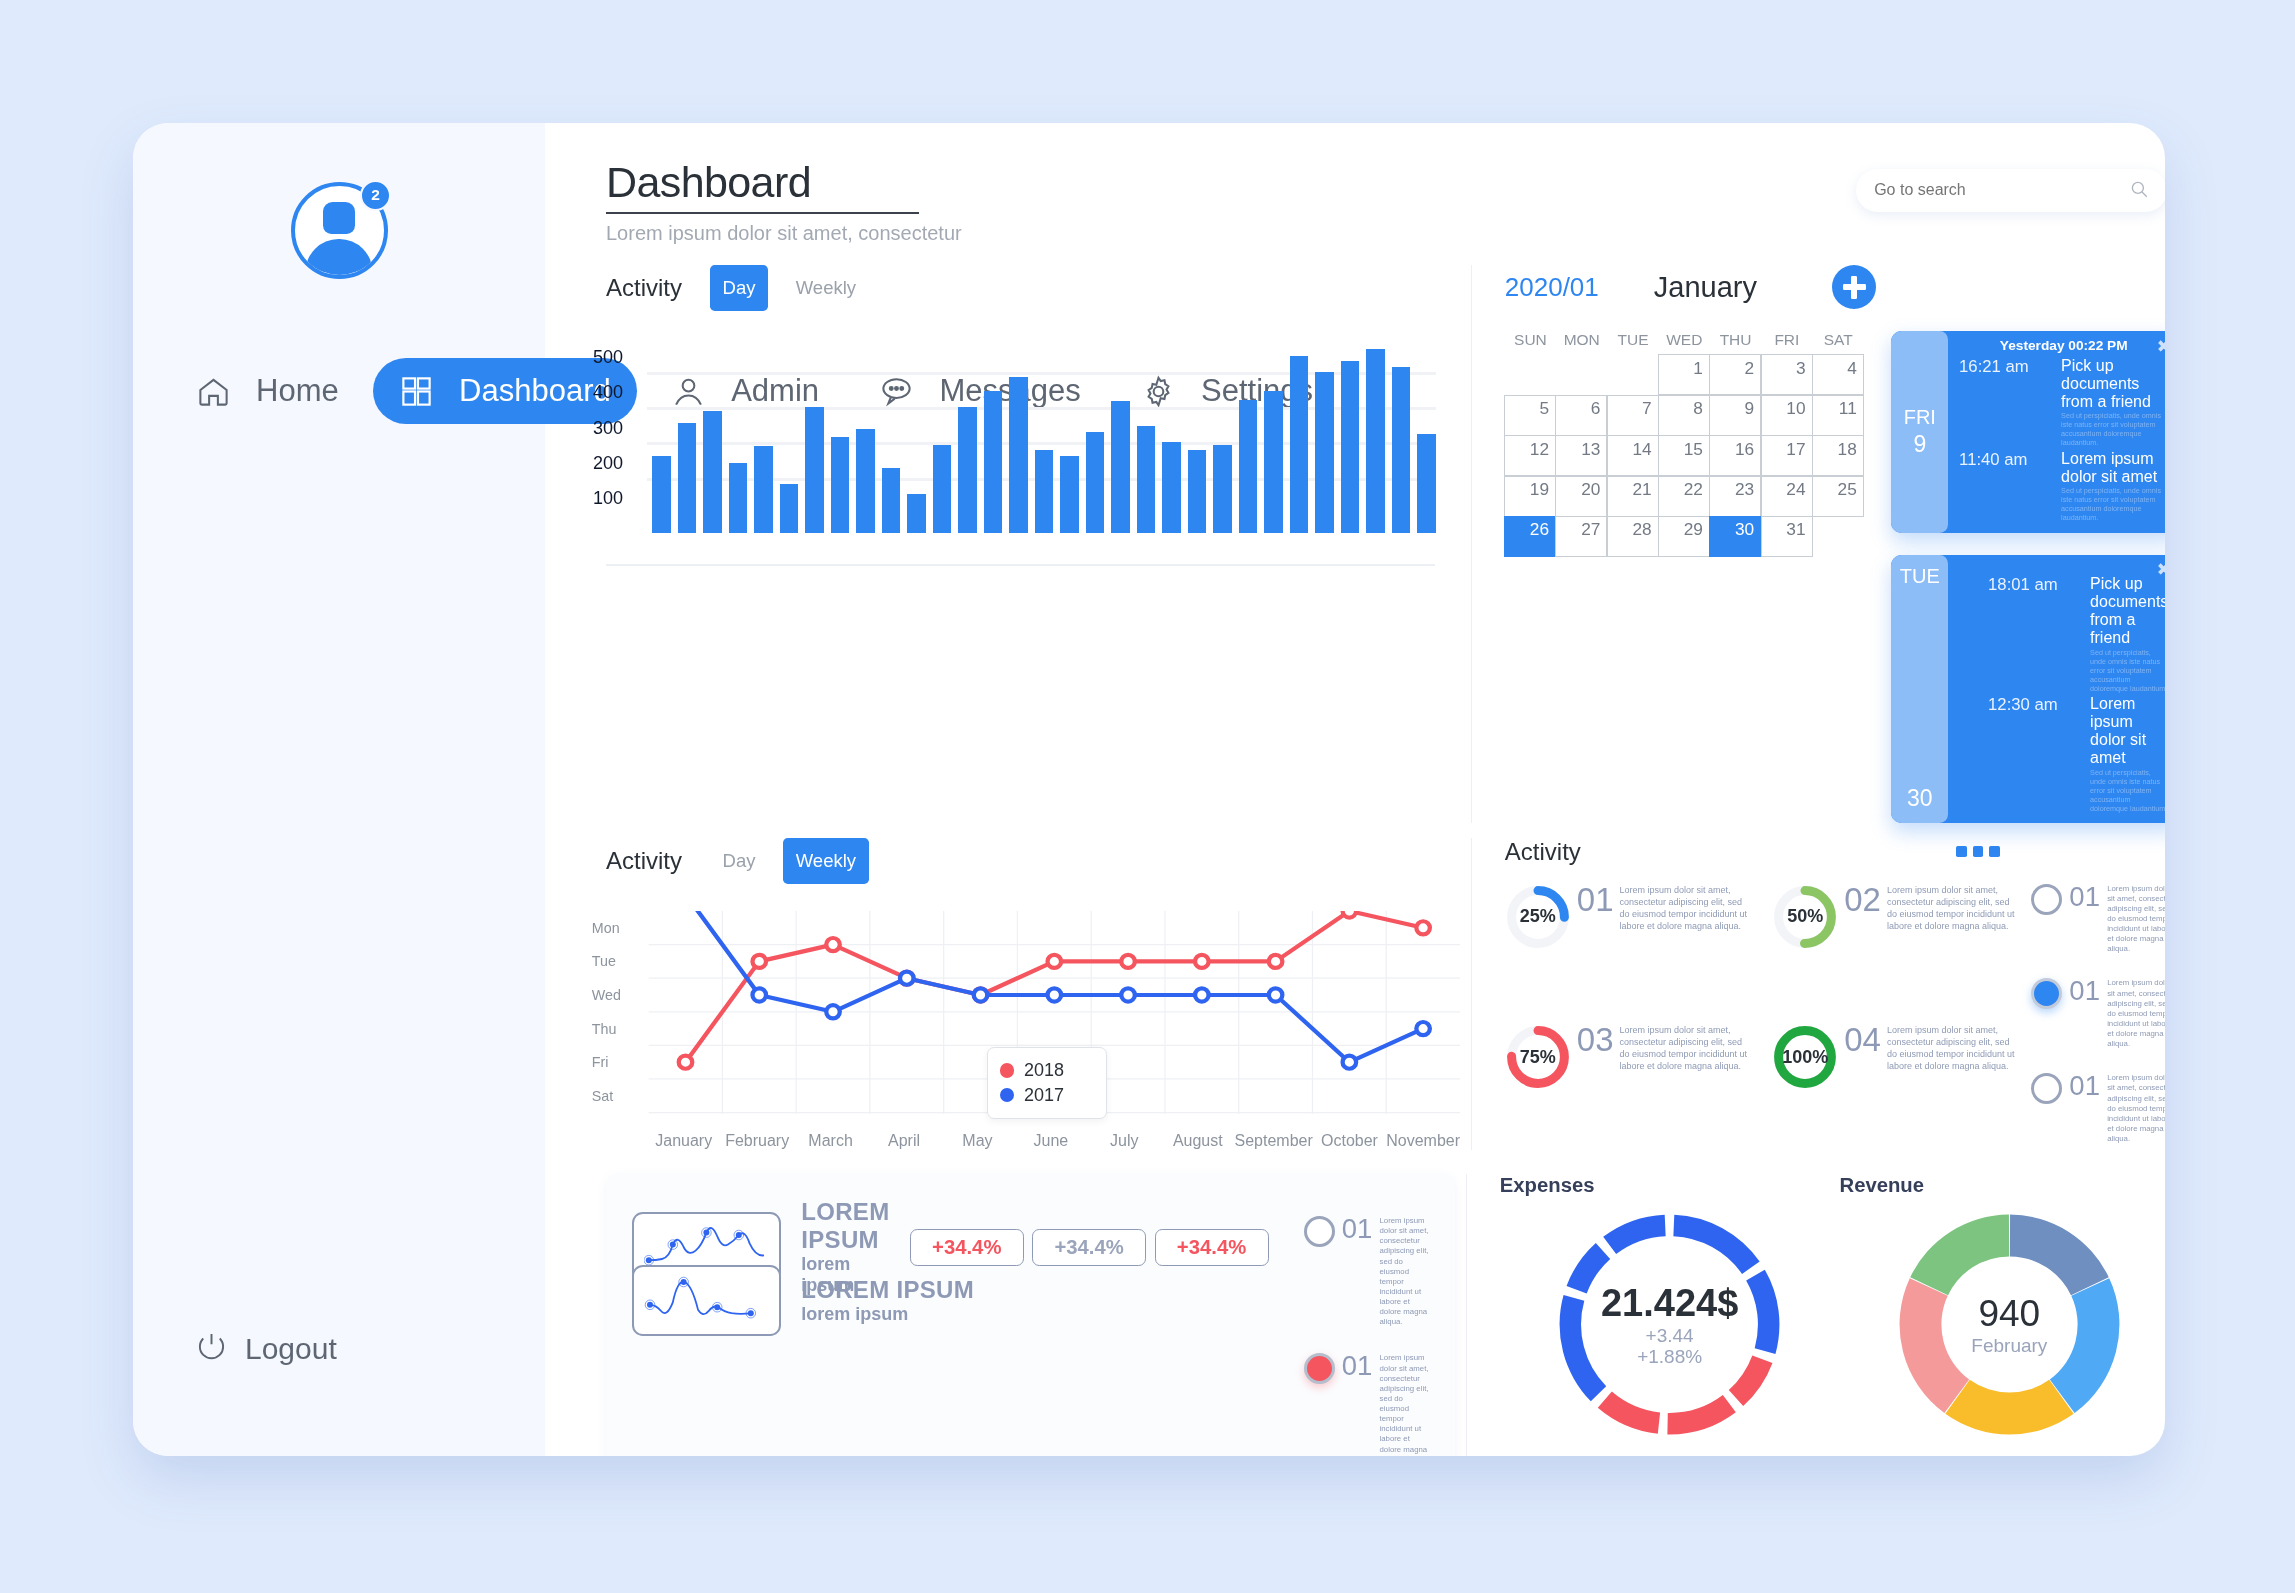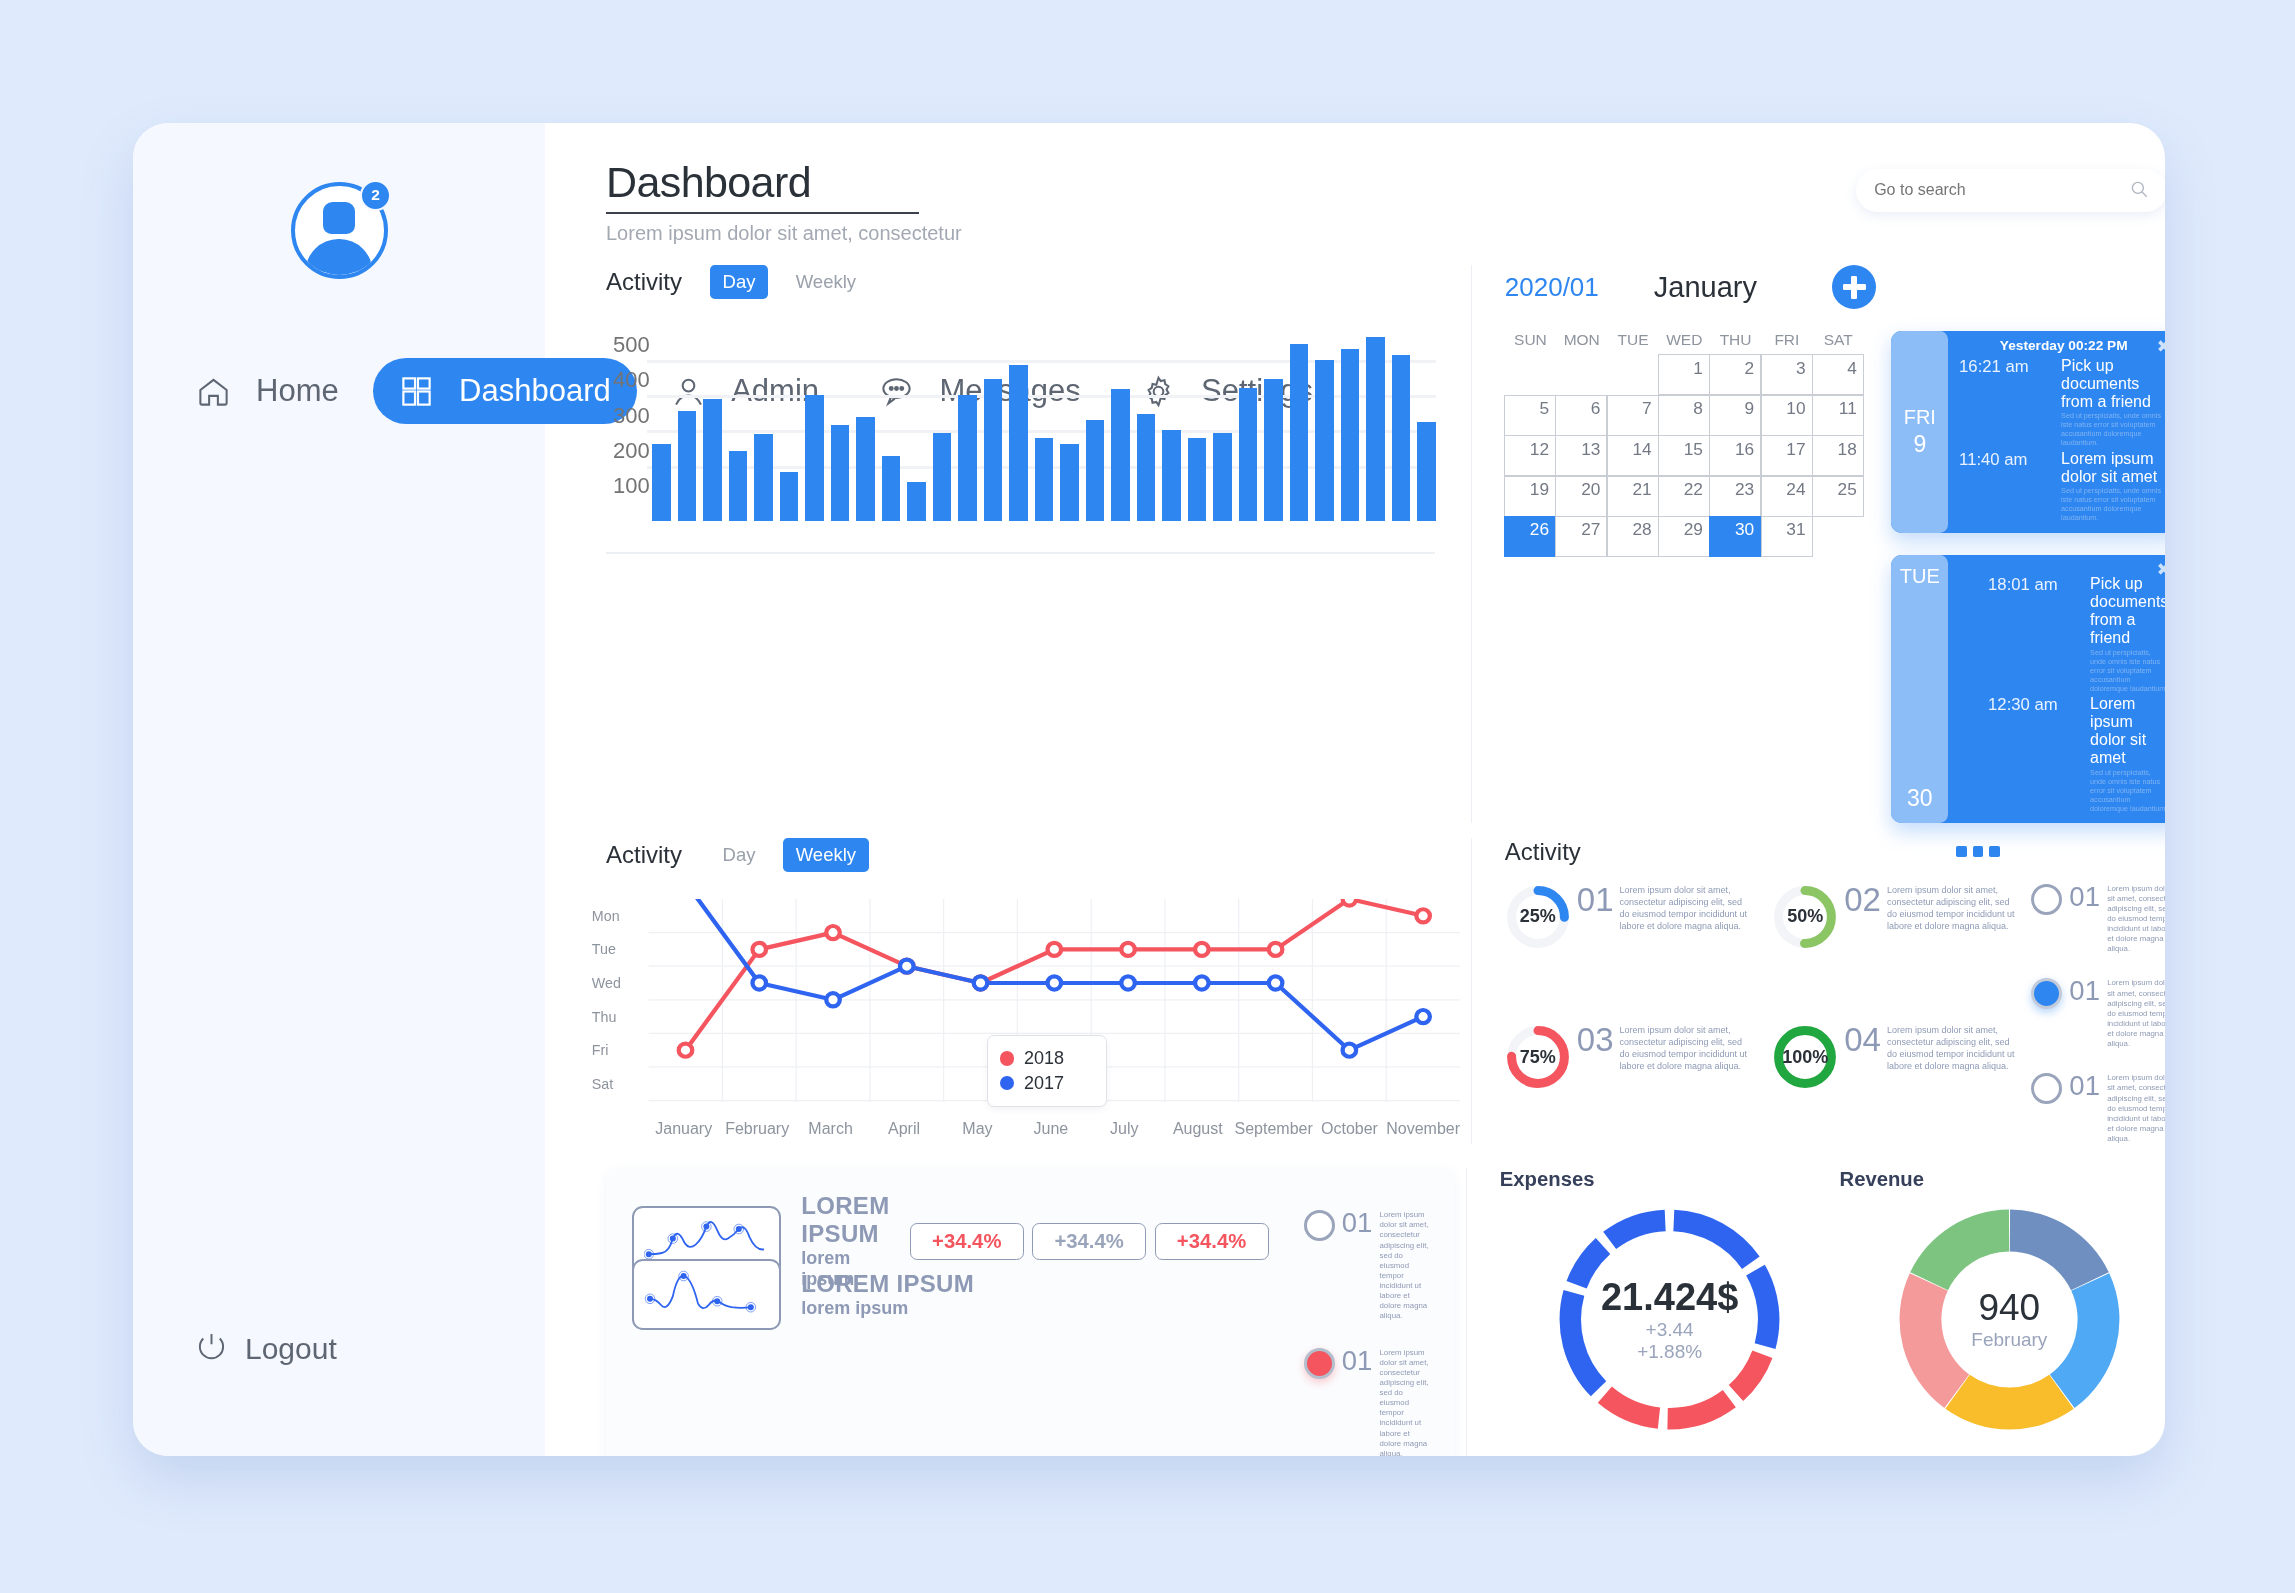--- a/index.html
+++ b/index.html
@@ -96,27 +96,27 @@
   
   .row { display:flex; }
   .row-1 { margin-top: 20.3px; }
   .col-left  { width: 879px; flex:0 0 879px; }
   .col-right { flex:1; padding-left: 33px; border-left:1.8px solid #eceff4; margin-left: 10.8px; }
 
   .sect-head { display:flex; align-items:center; gap: 27.5px; padding-left: 25px; }
   .sect-title { font-size: 24px; color:#2b3138; font-weight:500; }
   .toggle { display:flex; align-items:center; gap: 14.3px; }
   .pill {
-    font-size: 18.5px; color:#9aa1ab; padding: 6px 13px; border-radius: 4.8px; cursor:pointer;
+    font-size: 18.5px; color:#9aa1ab; padding: 12px 13px; border-radius: 4.8px; cursor:pointer;
   }
   .pill.on { background:#2e86f0; color:#fff; }
 
   
   .barchart { margin-top: 25px; position: relative; height: 197px; padding-left: 66px; }
-  .ylab { position:absolute; left:12px; font-size:22px; color:#737373; transform:translateY(-50%);margin-left:20px; }
+  .ylab { position:absolute; left:12px; font-size:18px; color:#0f172a; transform:translateY(-50%); }
   .grid-l { position:absolute; left:66px; right:24px; height:2.4px; background:#f0f2f6; }
   .bars { position:absolute; left:71px; right:24px; bottom:0; top:0; display:flex; align-items:flex-end; gap:6.6px; }
   .bar { flex:1; background:#2e86f0; }
 
   .divider-h { height:1.8px; background:#eceff4; margin: 31px 25px 0 25px; }
 
   
   .cal-head { display:flex; align-items:center; gap: 55px; }
   .cal-ym { font-size: 26px; color:#2e86f0; }
   .cal-mon { font-size: 29px; color:#2b3138; }

